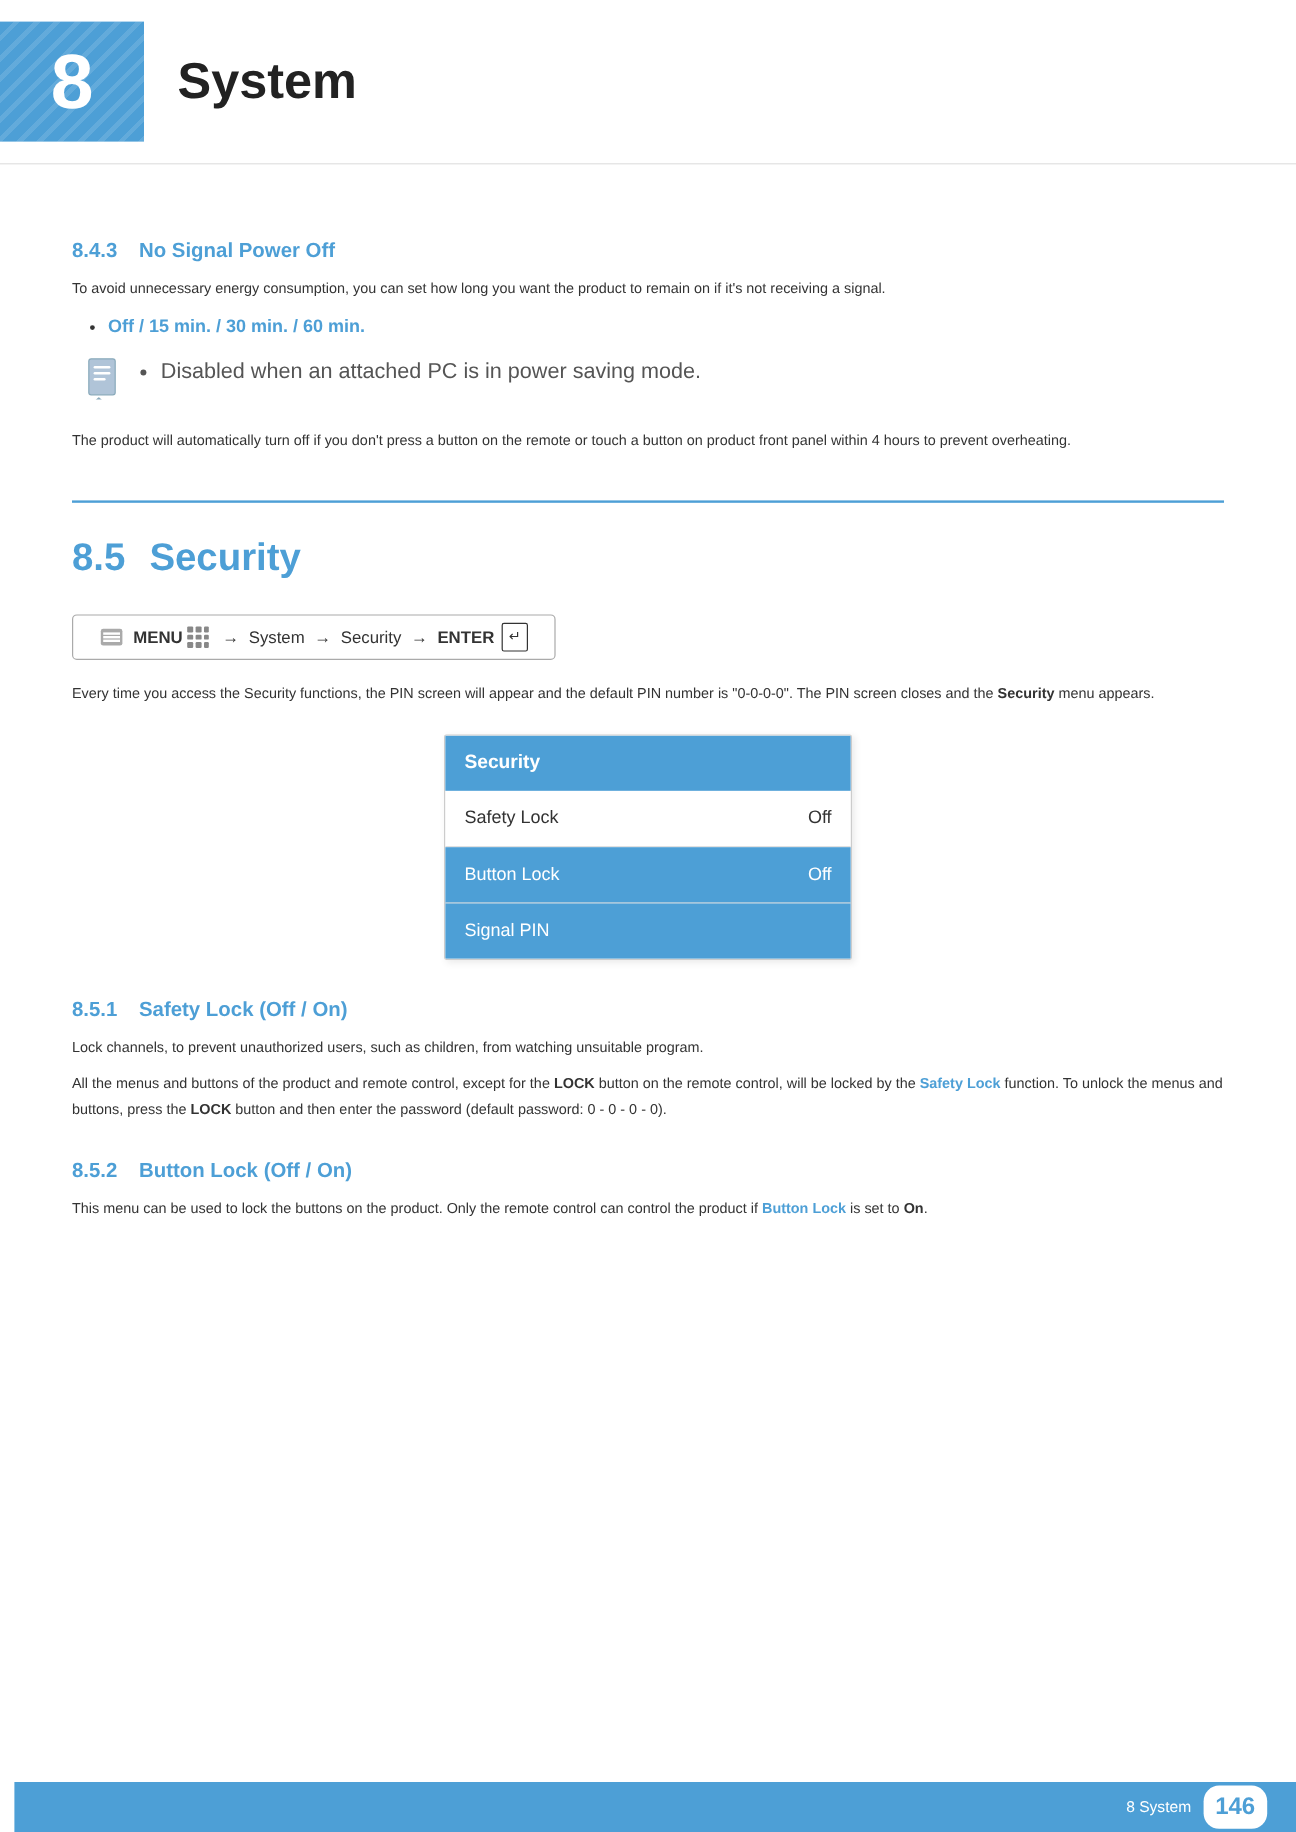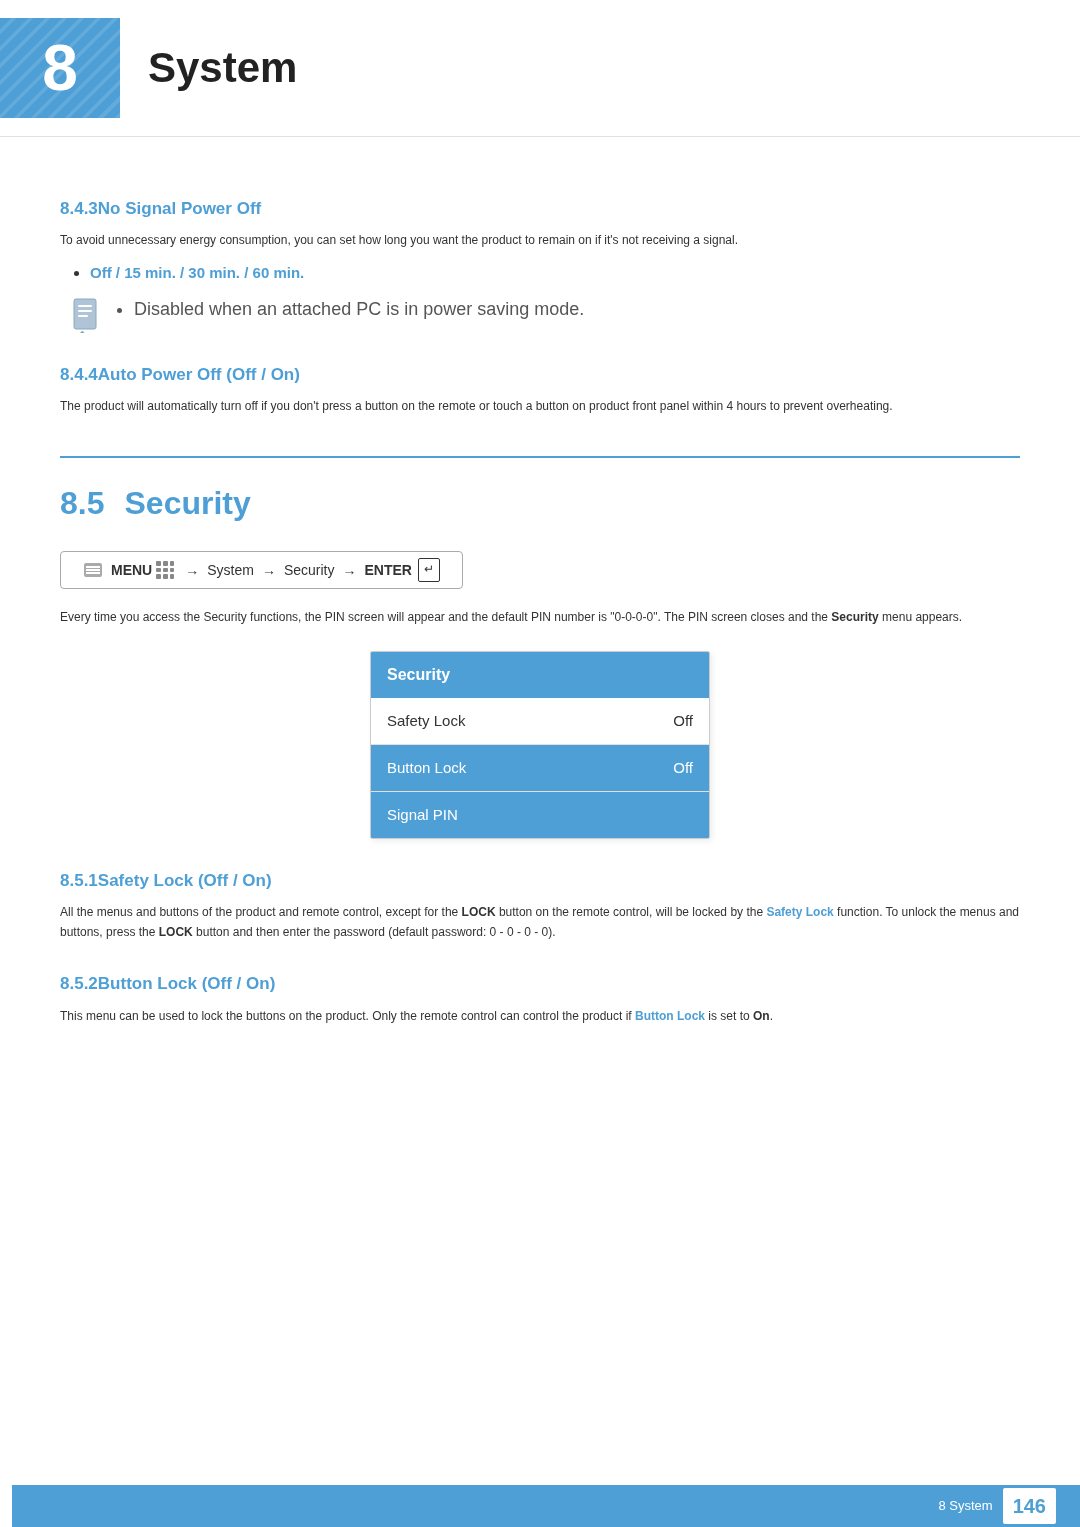--- a/index.html
+++ b/index.html
@@ -71,20 +71,21 @@
       font-weight: bold;
       margin-bottom: 10px;
     }
     .section-heading.sub {
       font-size: 17px;
       margin-top: 28px;
       margin-bottom: 8px;
     }
 
     .section-num {
+      margin-right: 18px;
     }
 
     
     .body-text {
       color: #333;
       margin-bottom: 10px;
       line-height: 1.7;
       font-size: 12px;
     }
 
@@ -249,21 +250,21 @@
       color: white;
       font-size: 13px;
       margin-right: 10px;
     }
     .footer-page-num {
       background: white;
       color: #4d9fd6;
       font-weight: bold;
       font-size: 20px;
       padding: 2px 10px;
-      border-radius: 2px;
+      border-radius: 13px;
     }
   </style>
 </head>
 <body>
 
 <div class="header">
   <div class="chapter-number-box">
     <span>8</span>
   </div>
   <div class="header-title">System</div>
@@ -290,23 +291,20 @@
         <rect x="8" y="18" width="10" height="2" rx="1" fill="#fff"></rect>
         <rect x="0" y="28" width="10" height="6" rx="1" fill="#8aaabb" transform="rotate(-45 18 28)"></rect>
       </svg>
       <ul class="note-bullet-list">
         <li>Disabled when an attached PC is in power saving mode.</li>
       </ul>
     </div>
   </div>
 
   <div style="margin-top:24px;">
-    <div class="section-heading sub">
-      <span class="section-num">8.4.4</span><span>Auto Power Off (Off / On)</span>
-    </div>
     <p class="body-text">The product will automatically turn off if you don't press a button on the remote or touch a button on product front panel within 4 hours to prevent overheating.</p>
   </div>
 
   <div class="section-85-container">
     <div class="section-85-heading">
       <span class="section-85-num">8.5</span>
       <span>Security</span>
     </div>
 
     
@@ -359,20 +357,21 @@
           <span class="row-value"></span>
         </div>
       </div>
     </div>
 
     
     <div style="margin-top:10px;">
       <div class="section-heading sub">
         <span class="section-num">8.5.1</span><span>Safety Lock (Off / On)</span>
       </div>
+      <p class="body-text">Lock channels, to prevent unauthorized users, such as children, from watching unsuitable program.</p>
       <p class="body-text">
         <span>All the menus and buttons of the product and remote control, except for the </span><strong>LOCK</strong><span> button on the remote control, will be locked by the </span><strong class="bold-blue">Safety Lock</strong><span> function. To unlock the menus and buttons, press the </span><strong>LOCK</strong><span> button and then enter the password (default password: 0 - 0 - 0 - 0).</span>
       </p>
     </div>
 
     
     <div style="margin-top:20px;">
       <div class="section-heading sub">
         <span class="section-num">8.5.2</span><span>Button Lock (Off / On)</span>
       </div>

